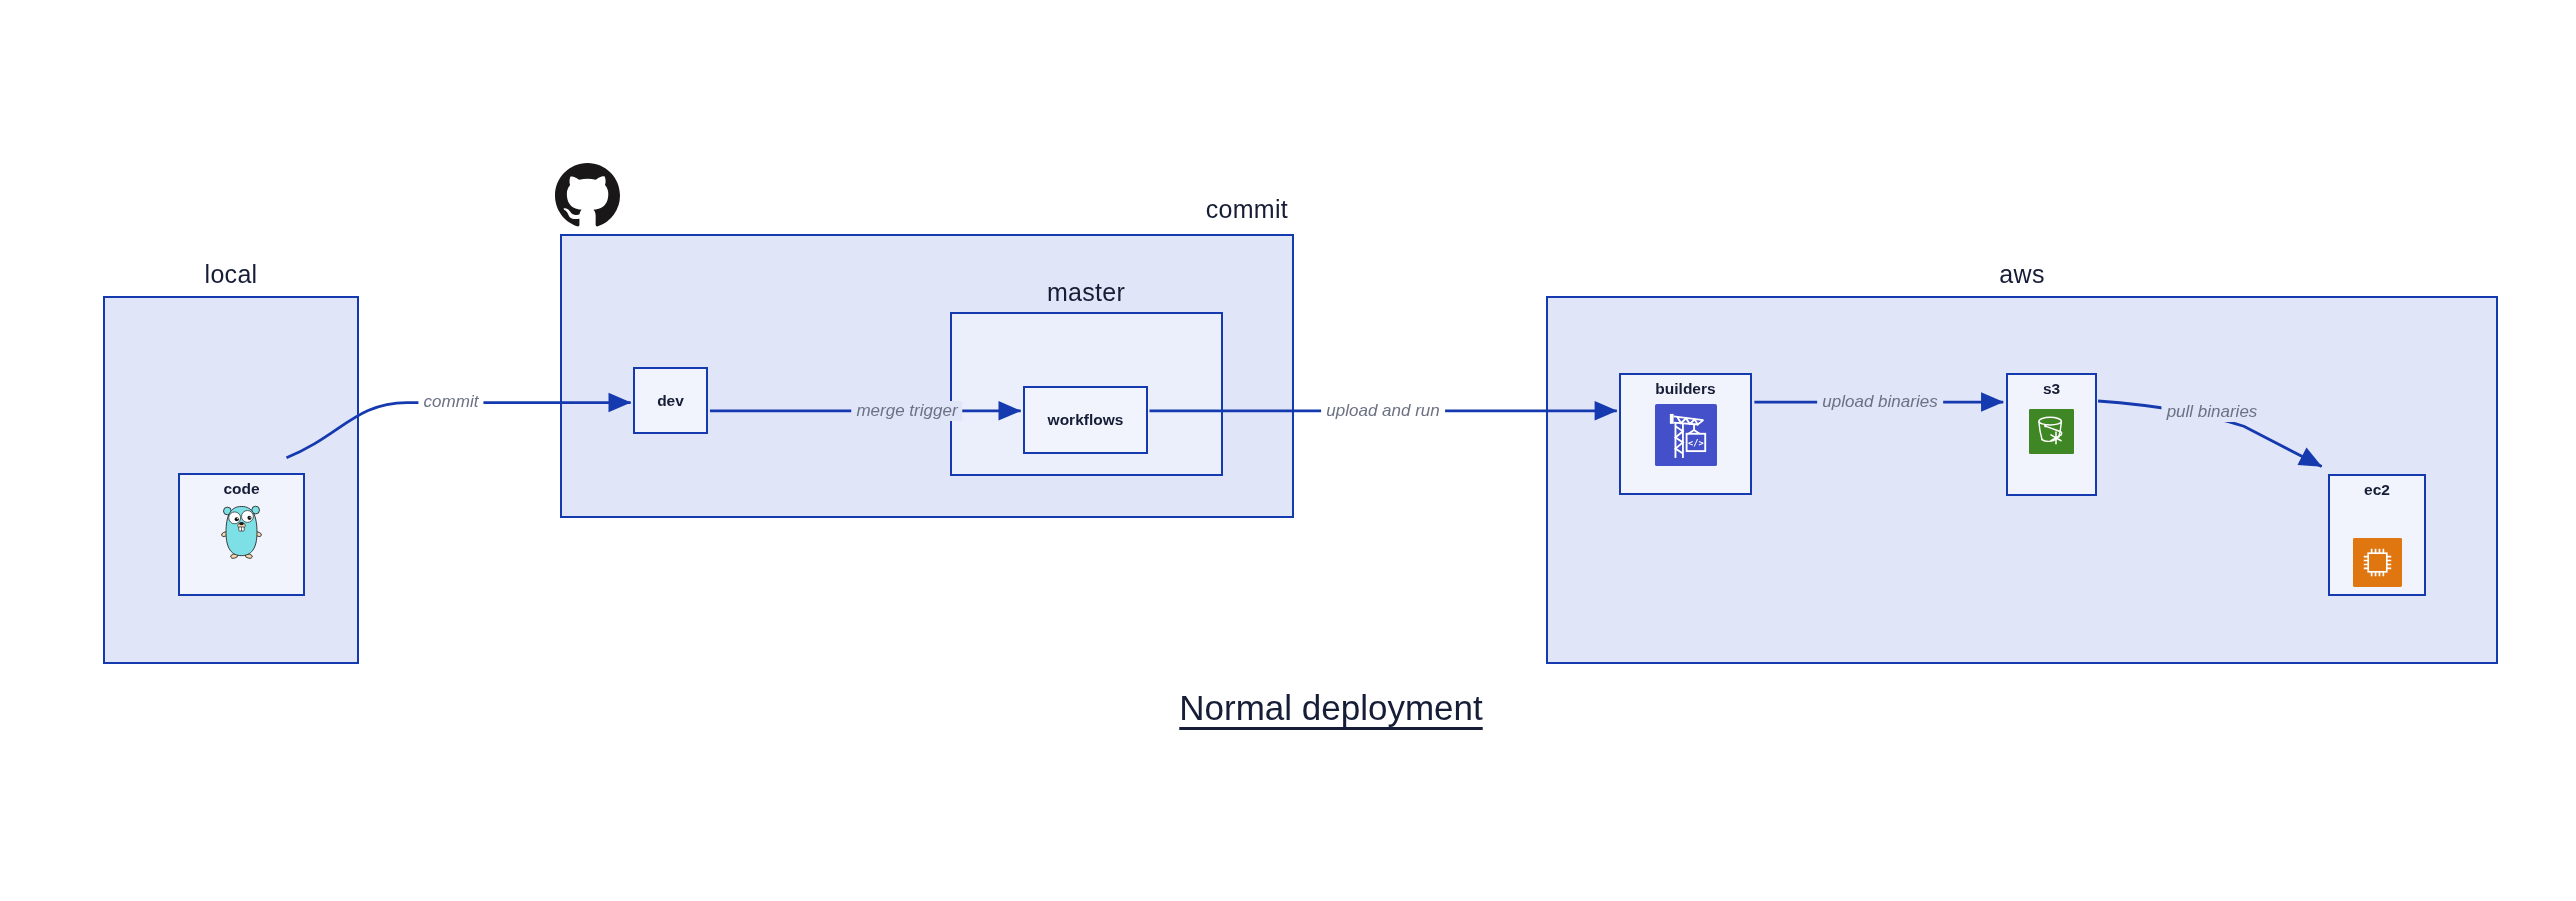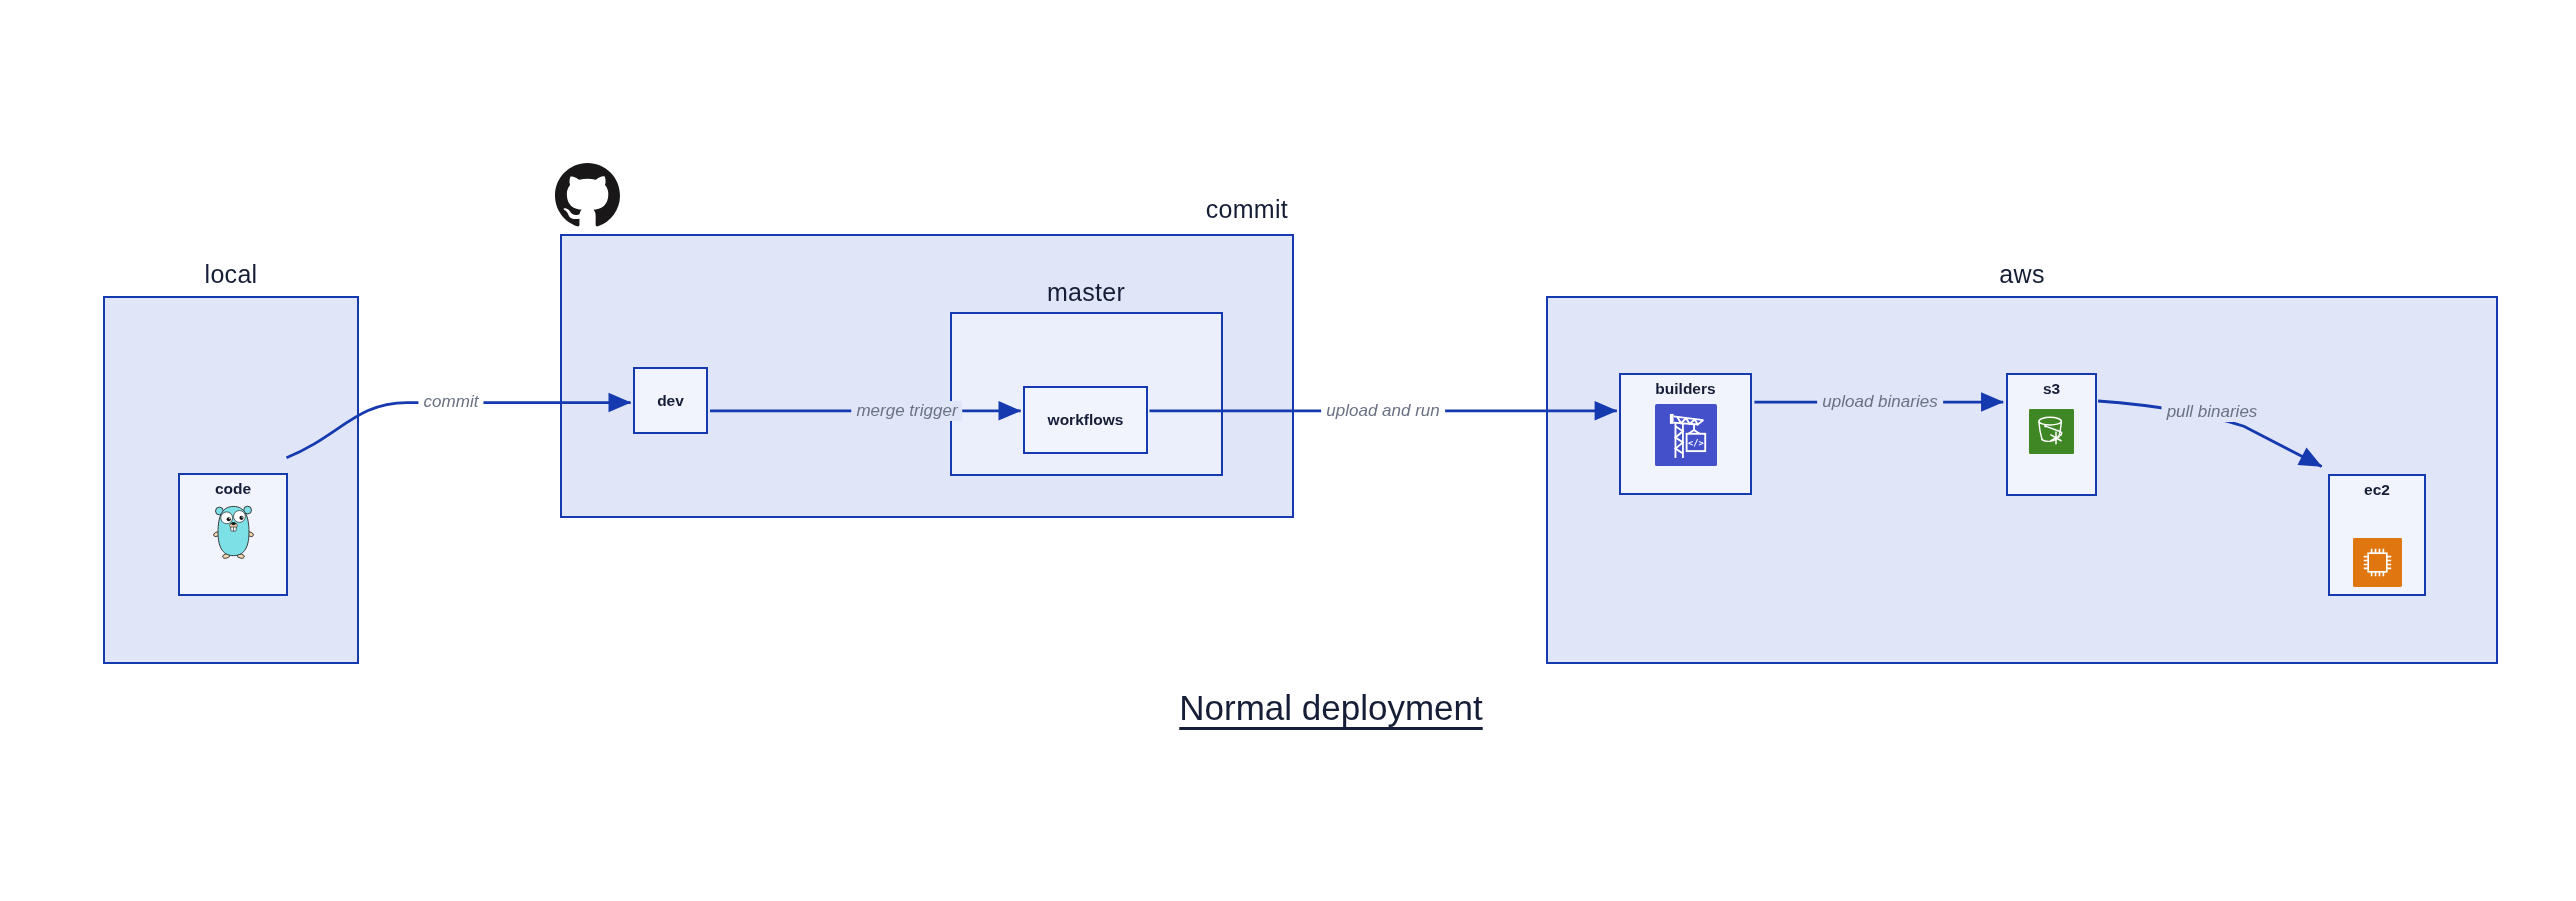--- a/index.html
+++ b/index.html
@@ -110,21 +110,21 @@
     </defs>
     <g style="stroke:var(--stroke-blue,#1539ae)" stroke-width="5.5" fill="none">
       <path d="M556,888 C660,846 690,781 790,781 L1224,781" marker-end="url(#arrowhead)"></path>
       <path d="M1378,797 L1981,797" marker-end="url(#arrowhead)"></path>
       <path d="M2231,797 L3138,797" marker-end="url(#arrowhead)"></path>
       <path d="M3405,780 L3888,780" marker-end="url(#arrowhead)"></path>
       <path d="M4072,778 C4180,786 4285,804 4355,827 L4506,905" marker-end="url(#arrowhead)"></path>
     </g>
   </svg>
 
-  <div class="node top-label" style="left:178px; top:440px; width:110px; height:123px;">
+  <div class="node top-label" style="left:178px; top:440px; width:127px; height:123px;">
     <div class="node-label">code</div>
     <svg class="node-icon" width="41" height="55" viewBox="0 0 90 120" aria-hidden="true">
       <circle cx="14" cy="15" r="8.5" style="fill:var(--gopher-teal,#7ce0e6)" stroke="#2b2b2b" stroke-width="2"></circle>
       <circle cx="76" cy="13" r="8.5" style="fill:var(--gopher-teal,#7ce0e6)" stroke="#2b2b2b" stroke-width="2"></circle>
       <ellipse cx="8" cy="66" rx="7" ry="4.5" style="fill:var(--gopher-skin,#f6d7b0)" stroke="#2b2b2b" stroke-width="1.8" transform="rotate(-25 8 66)"></ellipse>
       <ellipse cx="82" cy="66" rx="7" ry="4.5" style="fill:var(--gopher-skin,#f6d7b0)" stroke="#2b2b2b" stroke-width="1.8" transform="rotate(25 82 66)"></ellipse>
       <ellipse cx="29" cy="114" rx="8" ry="4.5" style="fill:var(--gopher-skin,#f6d7b0)" stroke="#2b2b2b" stroke-width="1.8" transform="rotate(-15 29 114)"></ellipse>
       <ellipse cx="61" cy="114" rx="8" ry="4.5" style="fill:var(--gopher-skin,#f6d7b0)" stroke="#2b2b2b" stroke-width="1.8" transform="rotate(15 61 114)"></ellipse>
       <path d="M45,5 C20,5 11,26 11,62 C11,98 24,113 45,113 C66,113 79,98 79,62 C79,26 70,5 45,5 Z" style="fill:var(--gopher-teal,#7ce0e6)" stroke="#2b2b2b" stroke-width="2"></path>
       <circle cx="30" cy="30" r="13" fill="#ffffff" stroke="#2b2b2b" stroke-width="1.6"></circle>

